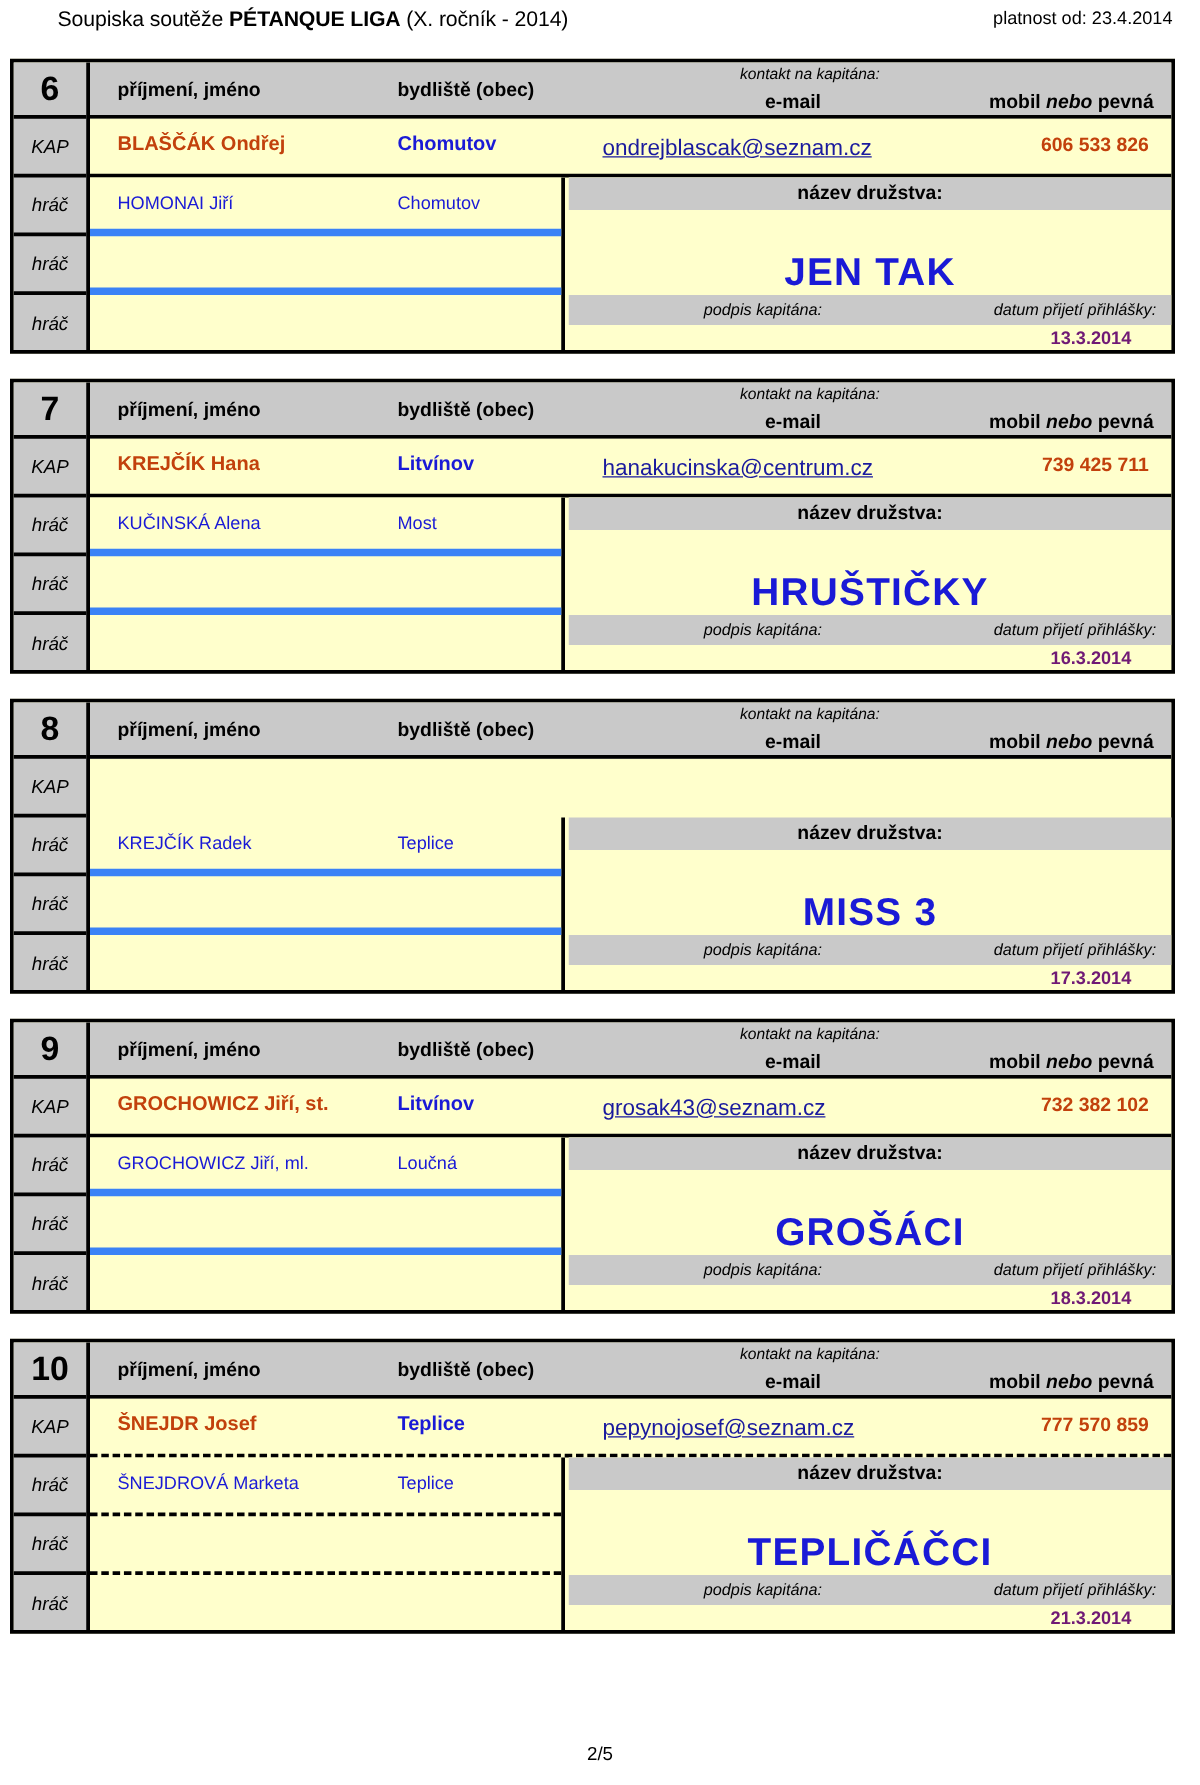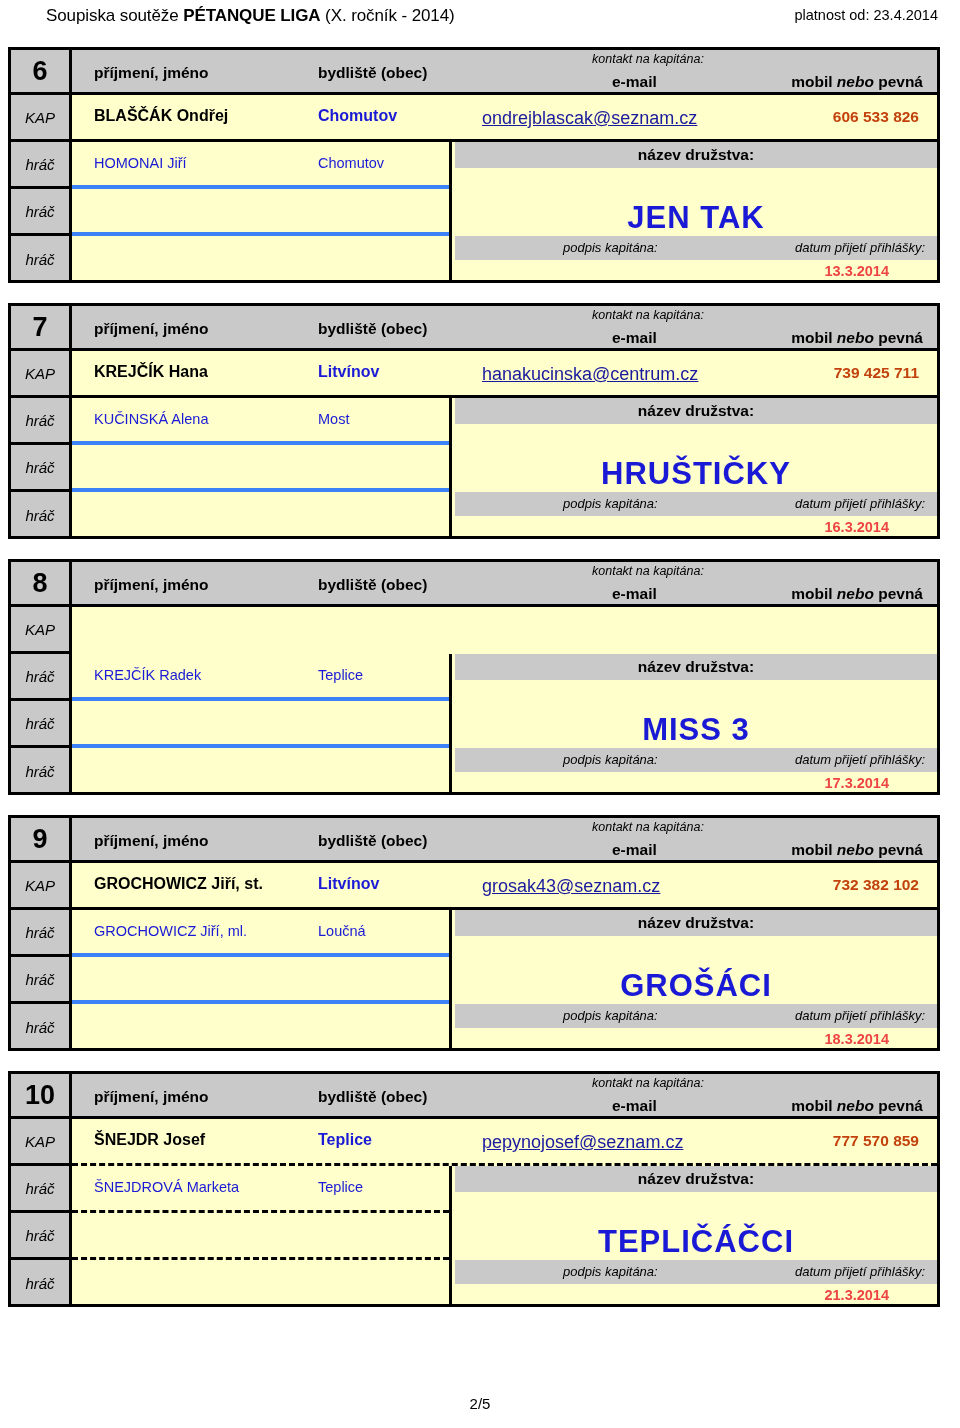--- a/index.html
+++ b/index.html
@@ -105,21 +105,21 @@
   .kap-row {
     position: absolute;
     left: 61px; right: 0;
     top: 45px;
     height: 47px;
     background: #ffffcc;
     border-bottom: 3px solid #000;
     box-sizing: border-box;
   }
   .kap-row.dashed { border-bottom: 3px dashed #000; }
-  .kap-name { position: absolute; left: 22px;  top: 12px; font-size: 16px; font-weight: bold; color: #000000; }
+  .kap-name { position: absolute; left: 22px;  top: 12px; font-size: 16px; font-weight: bold; color: #c2410c; }
   .kap-town { position: absolute; left: 246px; top: 12px; font-size: 16px; font-weight: bold; color: #1a1ad6; }
   .kap-mail {
     position: absolute; left: 410px; top: 13px; width: 330px;
     text-align: left;
     font-size: 18px; font-weight: normal; color: #1a1a9e;
     text-decoration: underline;
   }
   .kap-phone { position: absolute; right: 18px; top: 13px; font-size: 15.5px; font-weight: bold; color: #c2410c; white-space: nowrap; }
 
   
@@ -129,21 +129,21 @@
     top: 92px;
     width: 380px;
     bottom: 0;
     border-right: 3px solid #000;
     box-sizing: border-box;
     background: #ffffcc;
   }
   .player-row {
     position: relative;
     height: 47px;
-    border-bottom: 4px solid #3b82f6;
+    border-bottom: 6px solid #3b82f6;
     box-sizing: border-box;
   }
   .player-row:last-child { border-bottom: none; }
   .players.dashed .player-row { border-bottom: 3px dashed #000; }
   .players.dashed .player-row:last-child { border-bottom: none; }
   .pl-name { position: absolute; left: 22px;  top: 13px; font-size: 14.5px; color: #1a1ad6; }
   .pl-town { position: absolute; left: 246px; top: 13px; font-size: 14.5px; color: #1a1ad6; }
 
   
   .right-panel {
@@ -176,21 +176,21 @@
     white-space: nowrap;
   }
   .rp-sign-strip {
     height: 24px;
     background: #c9c9c9;
     position: relative;
   }
   .rp-sign-label { position: absolute; left: 108px; top: 4px; font-size: 13px; font-style: italic; }
   .rp-date-label { position: absolute; right: 12px; top: 4px; font-size: 13px; font-style: italic; }
   .rp-date-area { position: relative; height: 26px; }
-  .rp-date { position: absolute; right: 48px; top: 3px; font-size: 14.5px; font-weight: bold; color: #ef4444; }
+  .rp-date { position: absolute; right: 32px; top: 3px; font-size: 14.5px; font-weight: bold; color: #701a75; }
 
   
   .page-footer {
     position: absolute;
     left: 0; right: 0;
     bottom: 16px;
     text-align: center;
     font-size: 15px;
   }
 </style>

